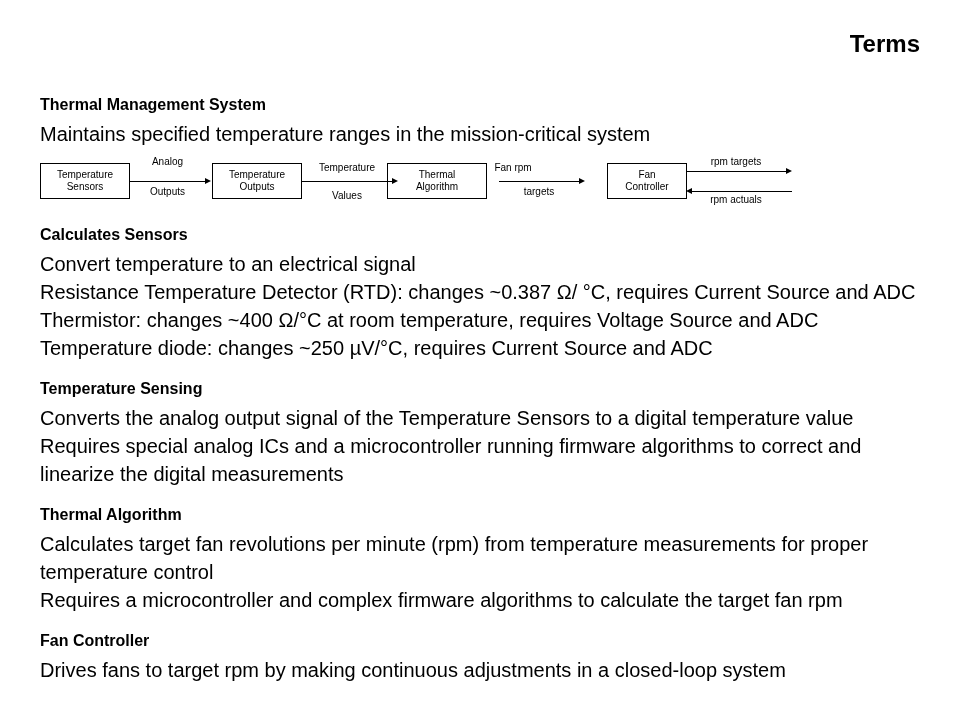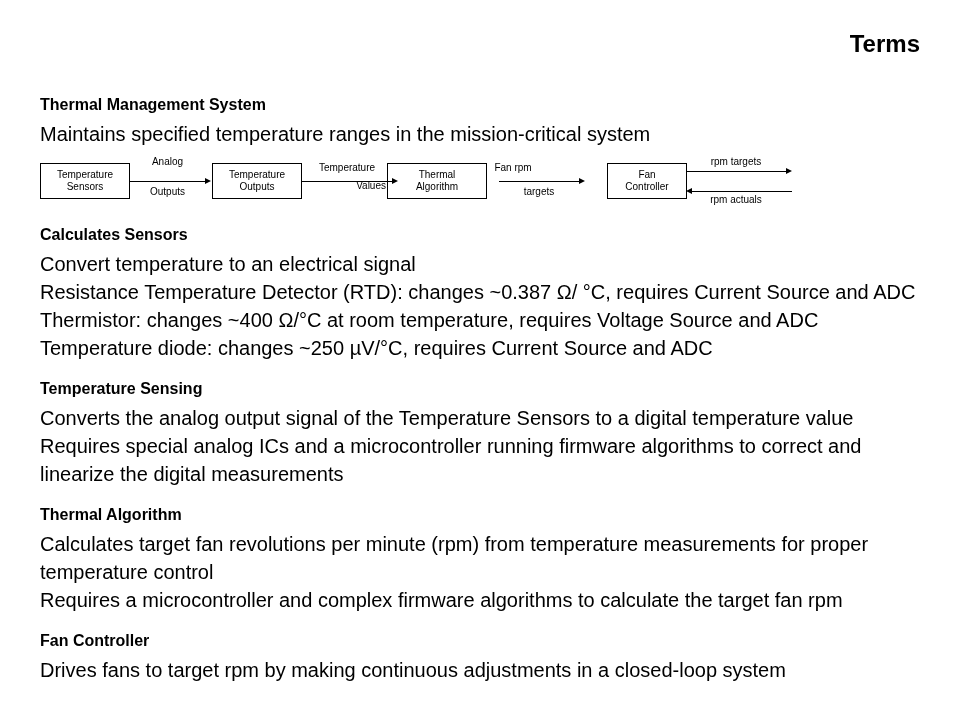--- a/index.html
+++ b/index.html
@@ -99,21 +99,21 @@
   <div class="label" style="left:100px; width:55px; top:0;">Analog</div>
   <div class="label" style="left:100px; width:55px; top:30px;">Outputs</div>
 
   <div class="box" style="left:172px; width:90px;">
     <span>Temperature</span>
     <span>Outputs</span>
   </div>
 
   <div class="arrow-line arrow-right" style="left:262px; width:90px; top:25px;"></div>
   <div class="label" style="left:268px; width:78px; top:6px;">Temperature</div>
-  <div class="label" style="left:268px; width:78px; top:24px;text-align:right;">Values</div>
+  <div class="label" style="left:268px; width:78px; top:34px;">Values</div>
 
   <div class="box" style="left:347px; width:100px;">
     <span>Thermal</span>
     <span>Algorithm</span>
   </div>
 
   <div class="arrow-line arrow-right" style="left:459px; width:80px; top:25px;"></div>
   <div class="label" style="left:439px; width:68px; top:6px;">Fan rpm</div>
   <div class="label" style="left:465px; width:68px; top:30px;">targets</div>
 

